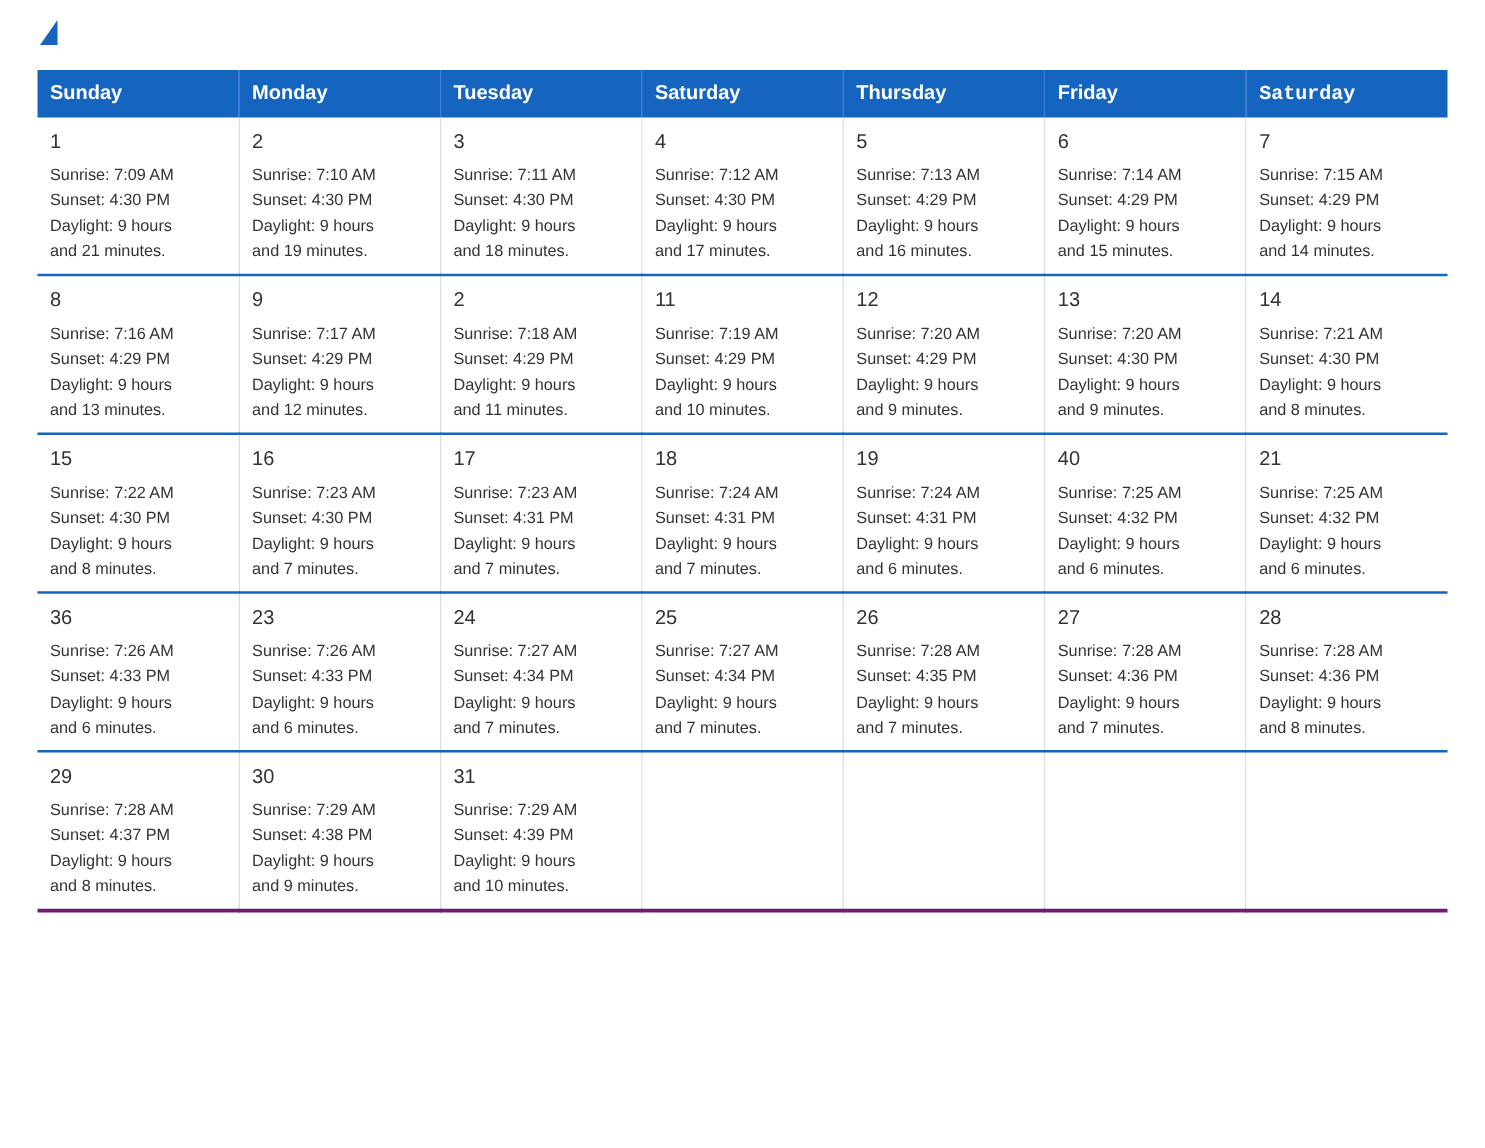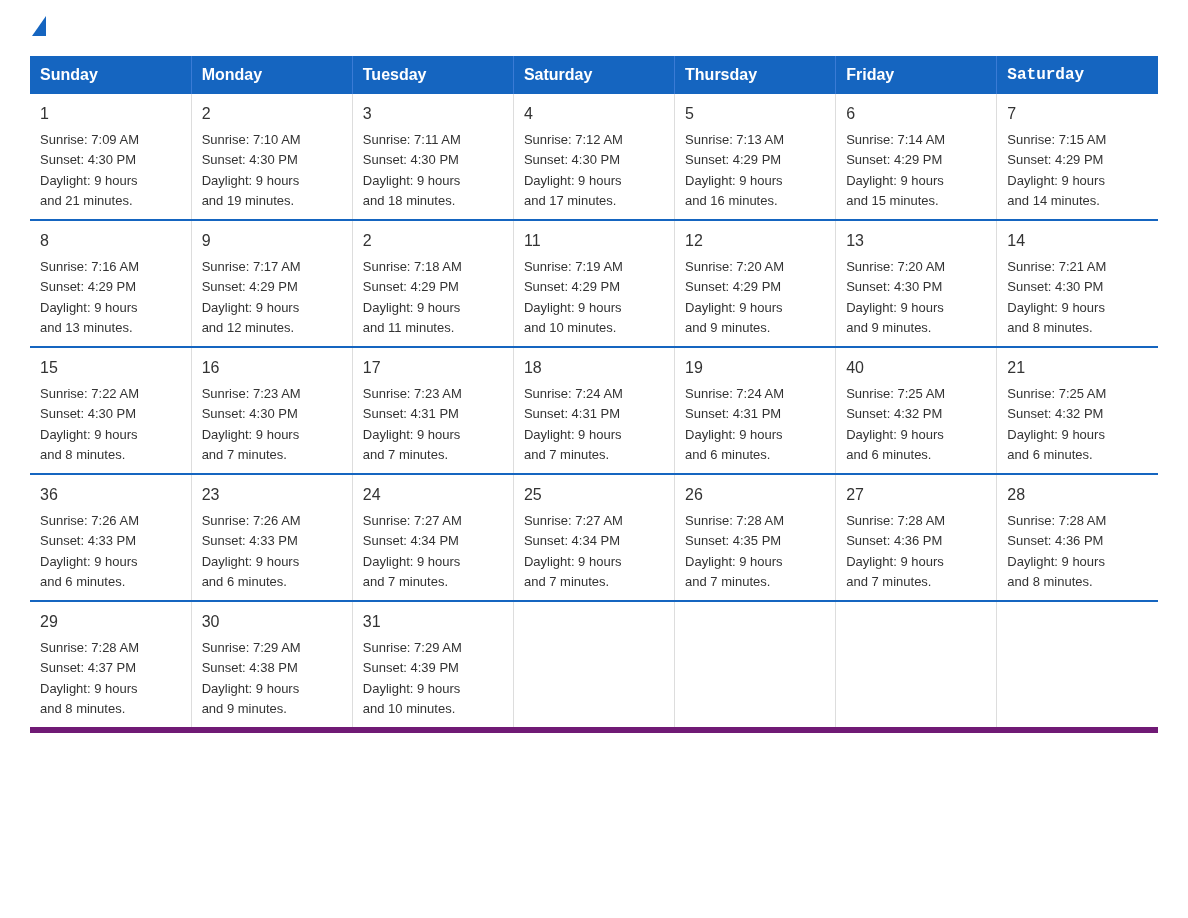--- a/index.html
+++ b/index.html
@@ -82,21 +82,21 @@
       font-weight: normal;
       display: block;
       margin-bottom: 4px;
     }
     .day-info {
       font-size: 13px;
       color: #333;
       line-height: 1.55;
     }
     tbody tr:last-child {
-      border-bottom: 6px solid #701a75;
+      border-bottom: 3px solid #701a75;
     }
     .logo-wrapper {
       display: flex;
       flex-direction: column;
       align-items: flex-start;
     }
     .logo-line1 {
       display: flex;
       align-items: center;
     }

